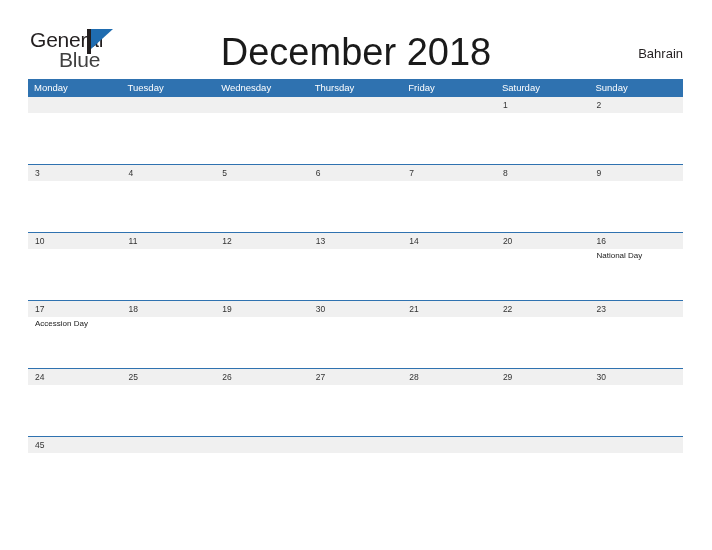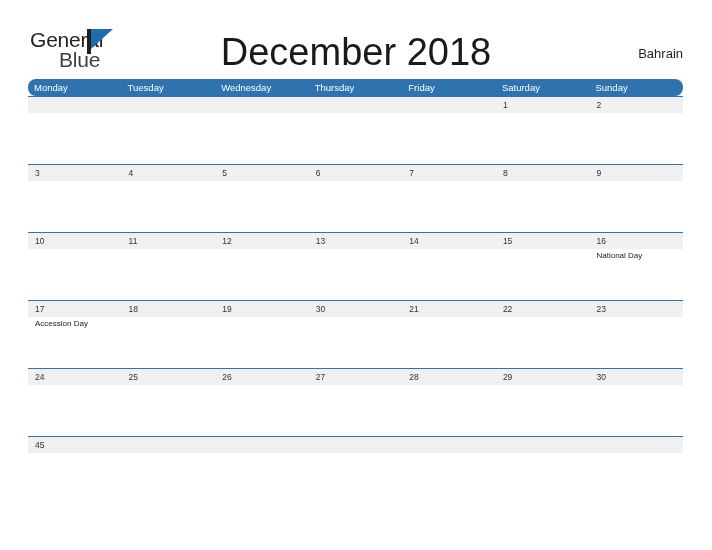--- a/index.html
+++ b/index.html
@@ -101,21 +101,20 @@
     left: 28px;
     top: 79px;
     width: 655px;
   }
 
   .weekday-row {
     display: flex;
     width: 100%;
     height: 17px;
     background: #2f72b0;
-    border-radius: 8px;
   }
   .weekday-cell {
     flex: 1 1 0;
     color: #ffffff;
     font-size: 9.5px;
     line-height: 17px;
     padding-left: 6px;
     box-sizing: border-box;
     font-family: "Liberation Sans", sans-serif;
     white-space: nowrap;
@@ -242,21 +241,21 @@
       </div>
     </div>
 
     <div class="week-row">
       <div class="num-band">
         <div class="num-cell">10</div>
         <div class="num-cell">11</div>
         <div class="num-cell">12</div>
         <div class="num-cell">13</div>
         <div class="num-cell">14</div>
-        <div class="num-cell">15</div>
+        <div class="num-cell">20</div>
         <div class="num-cell">16</div>
       </div>
       <div class="body-band">
         <div class="body-cell"><span class="event"></span></div>
         <div class="body-cell"><span class="event"></span></div>
         <div class="body-cell"><span class="event"></span></div>
         <div class="body-cell"><span class="event"></span></div>
         <div class="body-cell"><span class="event"></span></div>
         <div class="body-cell"><span class="event"></span></div>
         <div class="body-cell"><span class="event">National Day</span></div>

